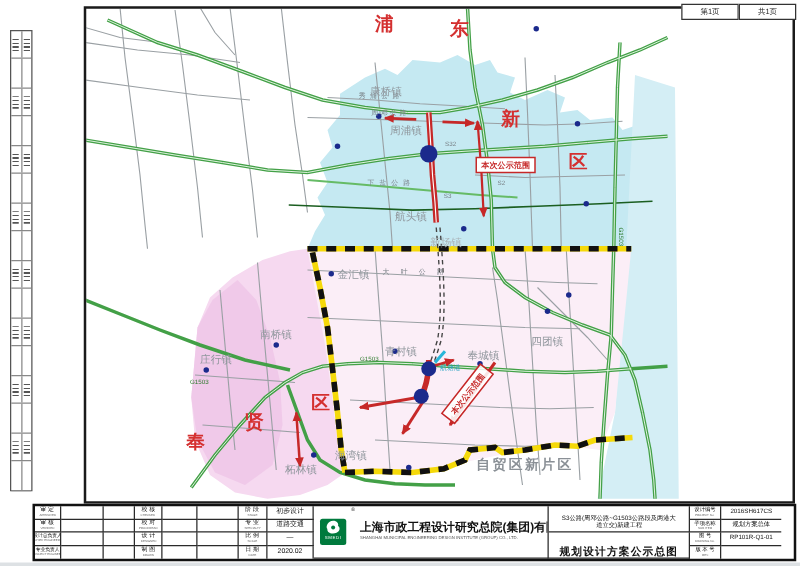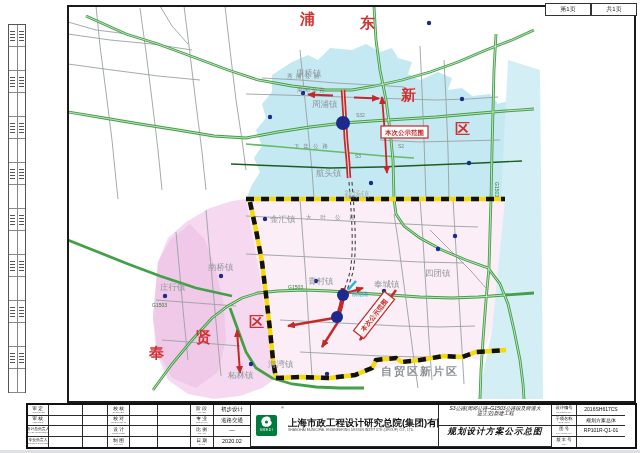--- a/index.html
+++ b/index.html
@@ -29,21 +29,21 @@
   .lbl-en{font-size:3px;color:#666;white-space:nowrap;transform:scale(.8);}
   .val{font-size:5.5px;color:#111;white-space:nowrap;}
   .company{flex-direction:row;gap:4px;justify-content:flex-start;padding-left:5px;}
   .logo{width:21px;height:21px;background:#007a3d;border-radius:2px;position:relative;flex:0 0 auto;display:flex;flex-direction:column;align-items:center;justify-content:flex-start;}
   .logo svg{display:block;}
   .logo .smedi{font-size:3.5px;color:#fff;letter-spacing:.5px;margin-top:-1px;}
   .reg{font-size:4px;color:#111;align-self:flex-start;margin-top:1px;}
   .comp-text{display:flex;flex-direction:column;justify-content:center;}
   .comp-cn{font-size:9.5px;font-weight:bold;color:#111;white-space:nowrap;letter-spacing:0px;}
   .comp-en{font-size:3.6px;color:#555;white-space:nowrap;margin-top:1.5px;transform-origin:left;transform:scale(.95);}
-  .proj{justify-content:flex-start;padding:1px 2px;font-style:italic;}
+  .proj{justify-content:flex-end;padding:1px 2px;}
   .proj-line{font-size:5.3px;color:#111;white-space:nowrap;transform:scale(.95);}
   .dtitle{font-size:8.5px;font-weight:bold;color:#111;letter-spacing:1px;}
   .info-lbl .lbl-cn{font-size:4.5px;}
   .info-val{font-size:5px;color:#111;}
 </style>
 </head>
 <body>
 
 <div id="sheet">
 

